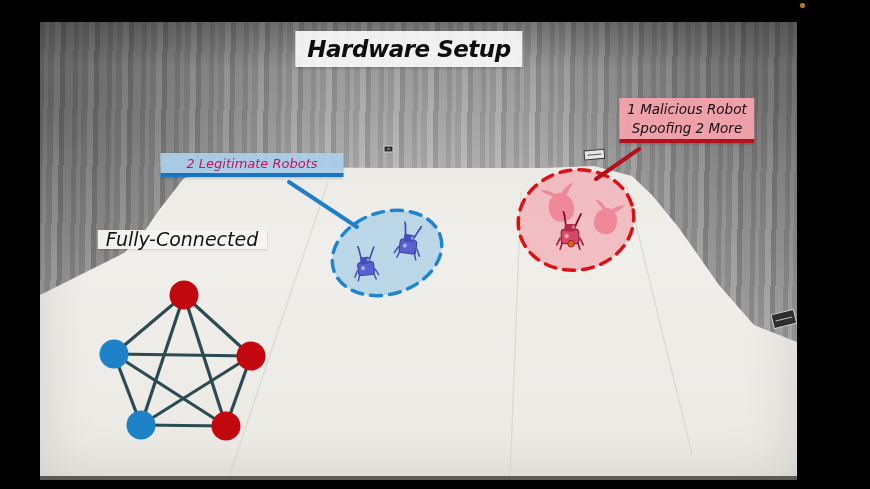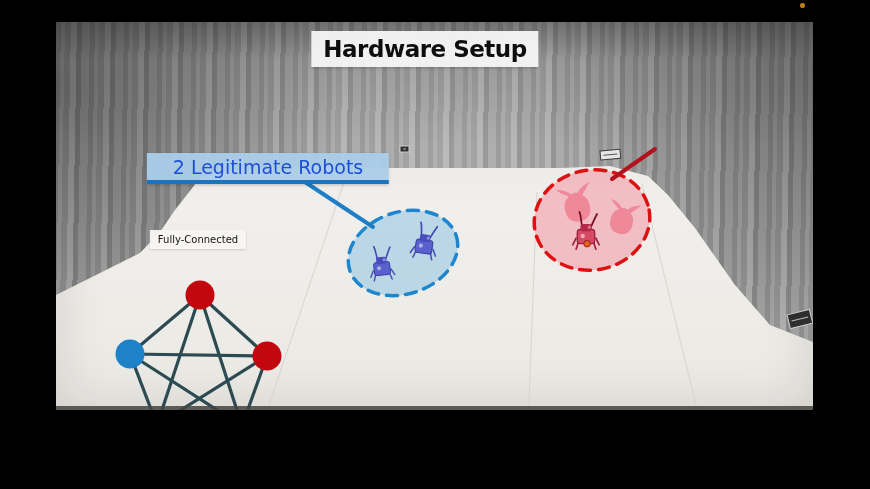--- a/index.html
+++ b/index.html
@@ -1,41 +1,41 @@
 <!DOCTYPE html>
 <html><head>
 <meta charset="utf-8">
 <style>
   html,body{margin:0;padding:0;background:#000;}
   .stage{position:relative;width:870px;height:489px;background:#000;overflow:hidden;
          font-family:"DejaVu Sans","Liberation Sans",sans-serif;}
   .rec-dot{position:absolute;left:800px;top:3px;width:5px;height:5px;background:#bd7b16;border-radius:2px;}
-  .video-frame{position:absolute;left:56px;top:22px;width:757px;height:388px;overflow:hidden;
+  .video-frame{position:absolute;left:40px;top:22px;width:757px;height:458px;overflow:hidden;
          background:linear-gradient(180deg,#d8d6d2 0%,#e7e5e0 14%,#f1efeb 48%,#ebe9e4 100%);
-         box-shadow:inset 0 0 55px rgba(0,0,0,0.12);}
+         box-shadow:inset 0 0 55px rgba(0,0,0,0.12);font-style:italic;}
   .curtain{position:absolute;left:0;top:0;width:100%;height:100%;
     background:
       linear-gradient(180deg,rgba(25,25,25,0.38) 0%,rgba(70,70,70,0.15) 10%,rgba(0,0,0,0) 32%),
       radial-gradient(circle at 0% 16%,rgba(0,0,0,0.34),rgba(0,0,0,0) 34%),
       radial-gradient(circle at 100% 12%,rgba(0,0,0,0.30),rgba(0,0,0,0) 32%),
       radial-gradient(ellipse at 52% 34%,rgba(255,255,255,0.16),rgba(0,0,0,0) 62%),
       repeating-linear-gradient(91deg,#8e8e8e 0 5px,#a4a4a4 5px 9px,#949494 9px 15px,#aeaeae 15px 21px,#888888 21px 26px,#a1a1a1 26px 34px);
     clip-path:polygon(0 0,757px 0,757px 320px,714px 303px,679px 263px,639px 206px,612px 173px,592px 154px,554px 144px,504px 146px,444px 146px,344px 146px,244px 145px,174px 148px,144px 156px,119px 188px,104px 210px,84px 231px,0 273px);}
   .floor-edge{position:absolute;left:0;bottom:0;width:100%;height:4px;background:#46443f;opacity:.85;}
   svg.scene{position:absolute;left:0;top:0;width:757px;height:458px;}
   .box{position:absolute;transform:translateX(-50%);white-space:nowrap;text-align:center;
        color:#121212;box-shadow:0 1px 3px rgba(0,0,0,0.22);}
   .title-box{left:369px;top:9px;height:36px;display:flex;align-items:center;justify-content:center;
        padding:0 12px;background:rgba(245,245,245,0.96);font-size:23px;font-weight:bold;letter-spacing:-0.5px;color:#0e0e0e;}
   .blue-box{left:212px;top:131px;padding:3px 26px 2px;background:rgba(171,206,233,0.95);
-       border-bottom:4px solid #1b74c0;font-size:19px;color:#1d4ed8;}
+       border-bottom:4px solid #1b74c0;font-size:13px;color:#be185d;}
   .pink-box{left:647px;top:76px;padding:2px 8px 1px;background:rgba(242,161,173,0.96);
        border-bottom:4px solid #b1121c;font-size:13.5px;line-height:19px;color:#161010;}
   .white-box{left:142px;top:208px;padding:1px 8px;background:rgba(246,245,243,0.96);
-       font-size:10px;line-height:17px;color:#141414;box-shadow:0 1px 2px rgba(0,0,0,0.15);}
+       font-size:19px;line-height:17px;color:#141414;box-shadow:0 1px 2px rgba(0,0,0,0.15);}
 </style>
 </head>
 <body>
 
 <div class="stage">
   <div class="rec-dot"></div>
 
   <div class="video-frame">
     <div class="curtain"></div>
 
@@ -111,20 +111,24 @@
       </svg>
 
     <div class="box title-box">
       <span>Hardware Setup</span>
     </div>
 
     <div class="box blue-box">
       <span>2 Legitimate Robots</span>
     </div>
 
+    <div class="box pink-box">
+      <div>1 Malicious Robot</div>
+      <div>Spoofing 2 More</div>
+    </div>
 
     <div class="box white-box">
       <div>Fully-Connected</div>
     </div>
 
     <div class="floor-edge"></div>
   </div>
 </div>
 
 </body></html>

